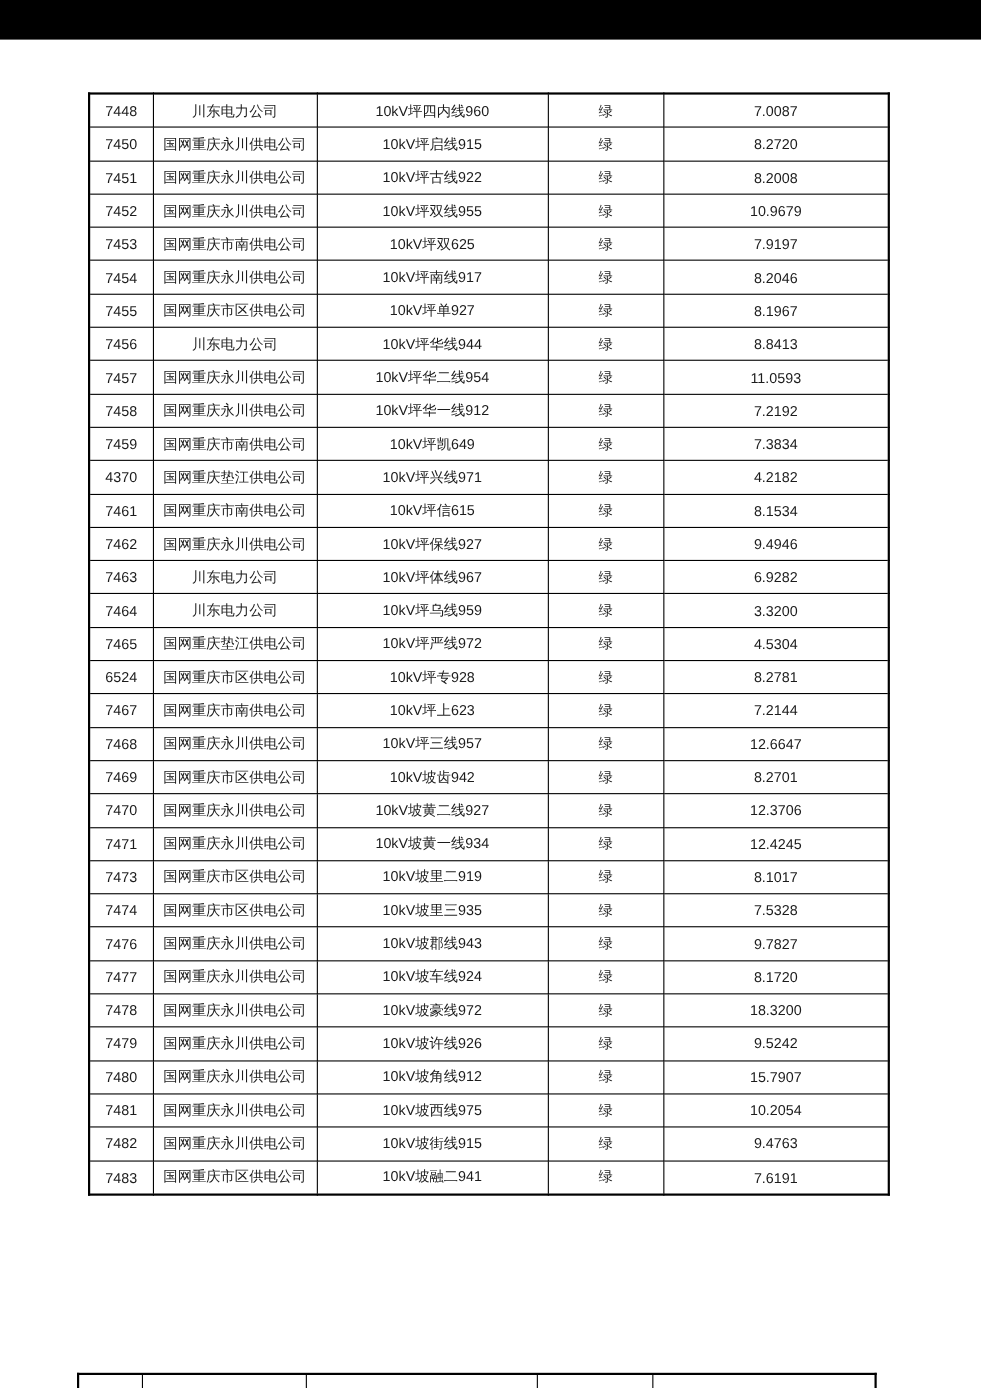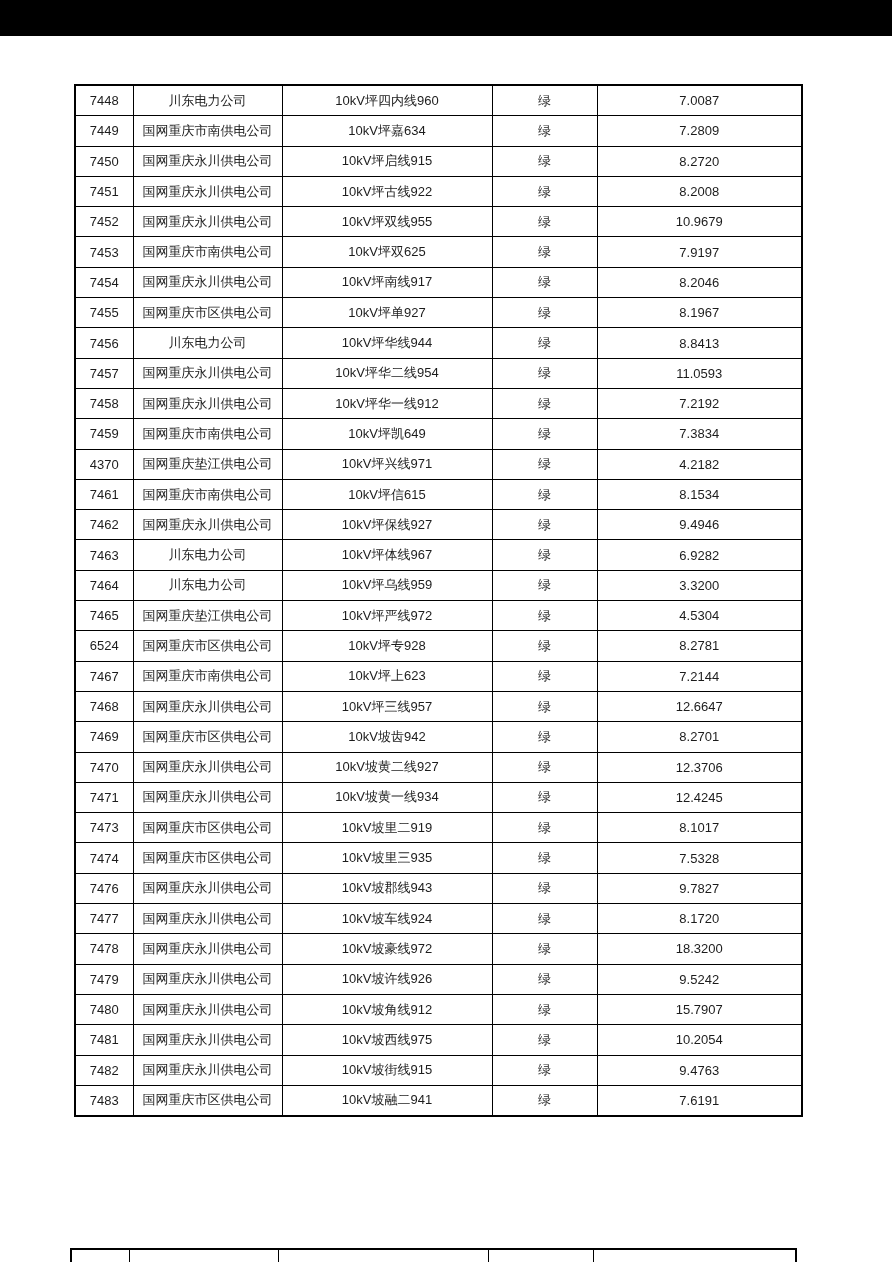--- a/index.html
+++ b/index.html
@@ -18,21 +18,21 @@
     position: absolute;
     top: 0;
     left: 0;
     width: 892px;
     height: 36px;
     background: #000000;
   }
   table.main-table {
     position: absolute;
     top: 84px;
-    left: 74px;
+    left: 80px;
     border-collapse: collapse;
     table-layout: fixed;
     border: 2px solid #000000;
   }
   table.main-table td {
     border: 1px solid #000000;
     height: 29.3px;
     padding: 0 2px;
     text-align: center;
     vertical-align: middle;
@@ -86,27 +86,20 @@
   </colgroup>
   <tbody>
       <tr>
         <td>7448</td>
         <td>川东电力公司</td>
         <td>10kV坪四内线960</td>
         <td>绿</td>
         <td>7.0087</td>
       </tr>
       <tr>
-        <td>7449</td>
-        <td>国网重庆市南供电公司</td>
-        <td>10kV坪嘉634</td>
-        <td>绿</td>
-        <td>7.2809</td>
-      </tr>
-      <tr>
         <td>7450</td>
         <td>国网重庆永川供电公司</td>
         <td>10kV坪启线915</td>
         <td>绿</td>
         <td>8.2720</td>
       </tr>
       <tr>
         <td>7451</td>
         <td>国网重庆永川供电公司</td>
         <td>10kV坪古线922</td>

